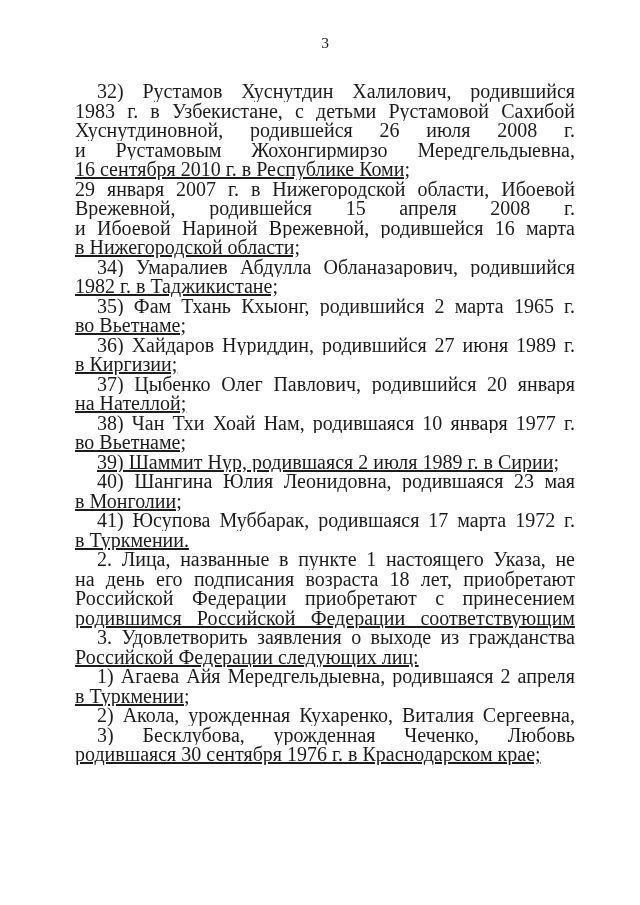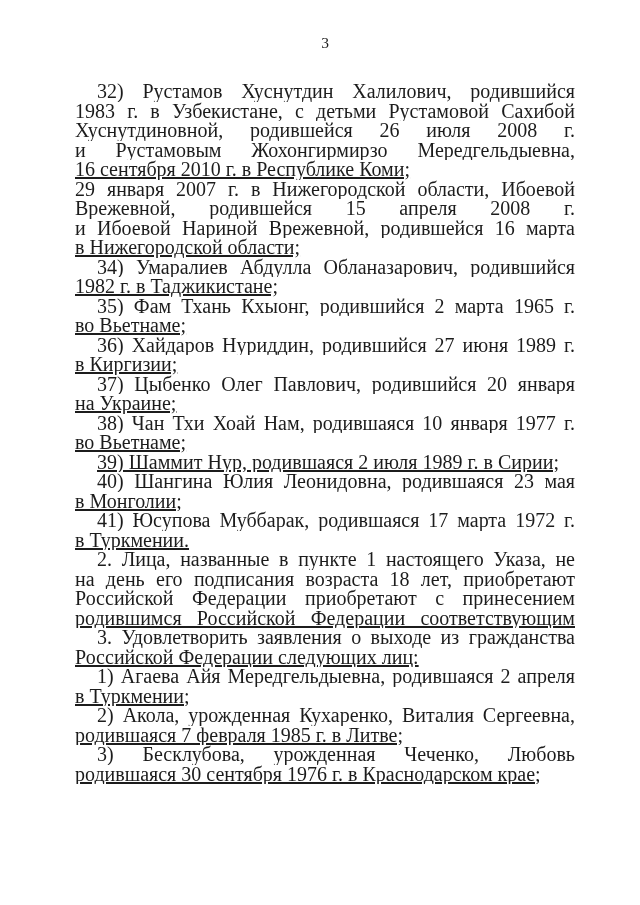--- a/index.html
+++ b/index.html
@@ -73,21 +73,21 @@
       <div class="para">
         <div class="line indent fill">35)&nbsp;Фам Тхань Кхыонг, родившийся 2&nbsp;марта 1965&nbsp;г.</div>
         <div class="line last">во Вьетнаме;</div>
       </div>
       <div class="para">
         <div class="line indent fill">36)&nbsp;Хайдаров Нуриддин, родившийся 27&nbsp;июня 1989&nbsp;г.</div>
         <div class="line last">в&nbsp;Киргизии;</div>
       </div>
       <div class="para">
         <div class="line indent fill">37)&nbsp;Цыбенко Олег Павлович, родившийся 20&nbsp;января 1957&nbsp;г.</div>
-        <div class="line last">на Украине;</div>
+        <div class="line last">на Нателлой;</div>
       </div>
       <div class="para">
         <div class="line indent fill">38)&nbsp;Чан Тхи Хоай Нам, родившаяся 10&nbsp;января 1977&nbsp;г.</div>
         <div class="line last">во Вьетнаме;</div>
       </div>
       <div class="para">
         <div class="line indent last">39)&nbsp;Шаммит Нур, родившаяся 2&nbsp;июля 1989&nbsp;г. в&nbsp;Сирии;</div>
       </div>
       <div class="para">
         <div class="line indent fill">40)&nbsp;Шангина Юлия Леонидовна, родившаяся 23&nbsp;мая 1989&nbsp;г.</div>
@@ -106,20 +106,19 @@
       <div class="para">
         <div class="line indent fill">3.&nbsp;Удовлетворить заявления о выходе из гражданства</div>
         <div class="line last">Российской Федерации следующих лиц:</div>
       </div>
       <div class="para">
         <div class="line indent fill">1)&nbsp;Агаева Айя Мередгельдыевна, родившаяся 2&nbsp;апреля 1994&nbsp;г.</div>
         <div class="line last">в&nbsp;Туркмении;</div>
       </div>
       <div class="para">
         <div class="line indent fill">2)&nbsp;Акола, урожденная Кухаренко, Виталия Сергеевна,</div>
-        <div class="line last">родившаяся 7&nbsp;февраля 1985&nbsp;г. в&nbsp;Литве;</div>
       </div>
       <div class="para">
         <div class="line indent fill">3)&nbsp;Бесклубова, урожденная Чеченко, Любовь Николаевна,</div>
         <div class="line last">родившаяся 30&nbsp;сентября 1976&nbsp;г. в&nbsp;Краснодарском крае;</div>
       </div>
     </div>
 </div>
 
 </body></html>

